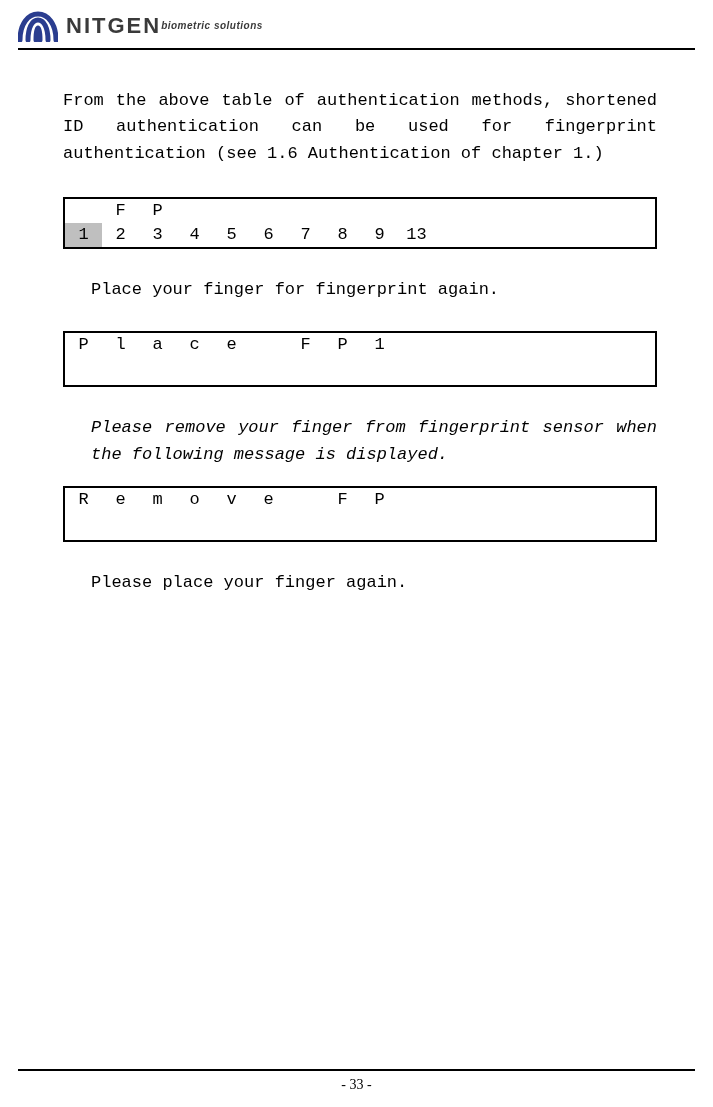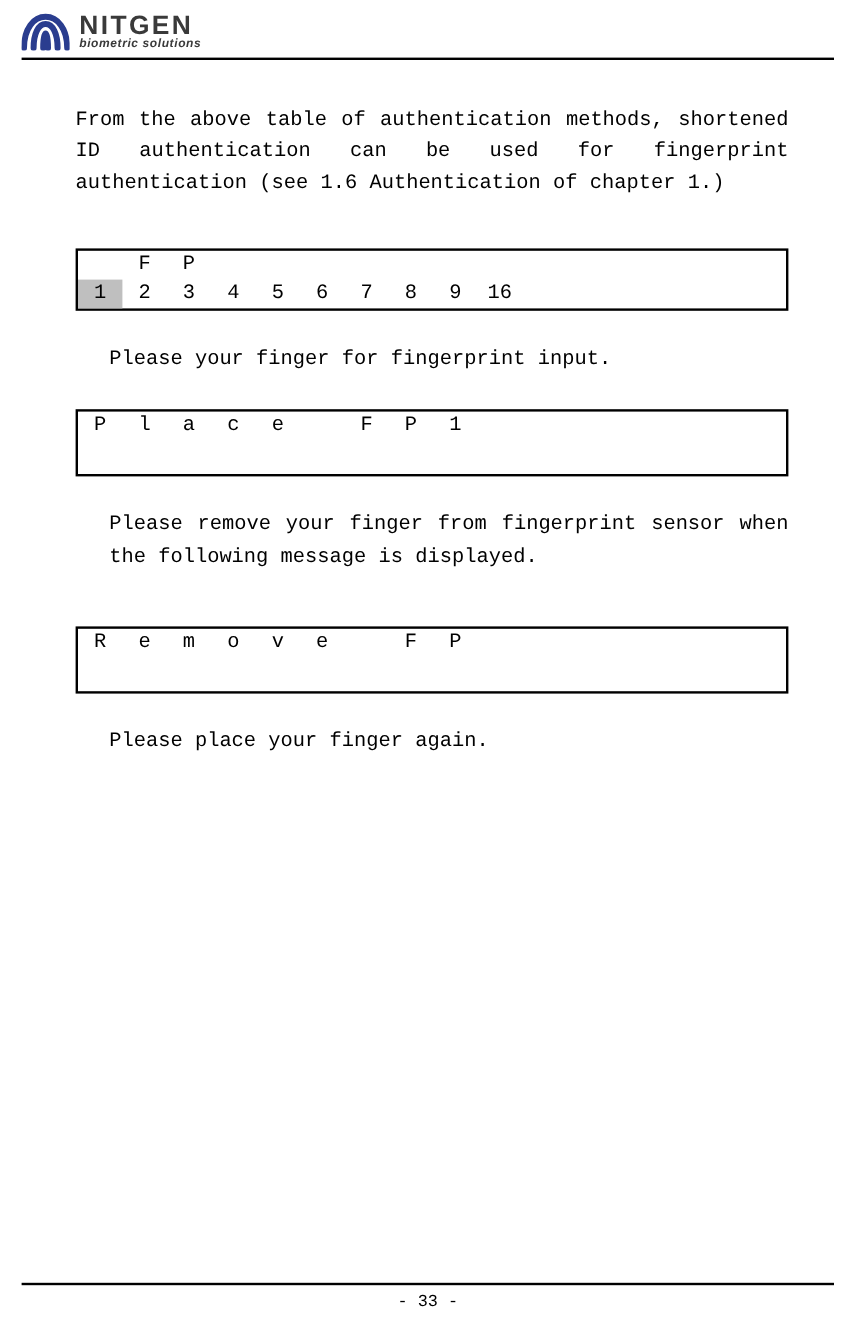--- a/index.html
+++ b/index.html
@@ -22,22 +22,23 @@
       border-bottom: 2px solid #000;
       padding-bottom: 6px;
       margin-bottom: 38px;
     }
     .logo-mark {
       margin-right: 8px;
     }
     .logo-mark svg { display: block; }
     .logo-text {
       display: flex;
-      flex-direction: column;
+      flex-direction: row;
       line-height: 1;
+      align-items: center;
     }
     .logo-main {
       font-family: Arial, sans-serif;
       font-weight: 900;
       font-size: 22px;
       letter-spacing: 2px;
       color: #3a3a3a;
     }
     .logo-sub {
       font-family: Arial, sans-serif;
@@ -47,21 +48,21 @@
       color: #3a3a3a;
       letter-spacing: 0.5px;
     }
     .content {
       padding: 0 38px 0 45px;
       font-size: 17px;
       line-height: 1.55;
       color: #000;
     }
     .para {
-      margin-bottom: 40px;
+      margin-bottom: 30px;
     }
     .para.justify { text-align: justify; }
     .heading-4 {
       margin-bottom: 28px;
     }
     .sub-para {
       padding-left: 28px;
       text-align: justify;
       margin-bottom: 34px;
     }
@@ -88,21 +89,21 @@
     .display-box.tall .display-row { height: 26px; }
     .tall-empty { height: 26px; }
     .footer {
       position: absolute;
       bottom: 14px;
       left: 18px;
       right: 18px;
       border-top: 2px solid #000;
       text-align: center;
       padding-top: 6px;
-      font-family: Liberation Mono, monospace;
+      font-family: Liberation Serif, serif;
       font-size: 14px;
     }
   </style>
 </head>
 <body>
 
 <div class="page">
 
   <div class="header-bar">
     <div class="logo-mark">
@@ -142,42 +143,42 @@
       <div class="display-row">
         <span class="cell highlight">1</span>
         <span class="cell">2</span>
         <span class="cell">3</span>
         <span class="cell">4</span>
         <span class="cell">5</span>
         <span class="cell">6</span>
         <span class="cell">7</span>
         <span class="cell">8</span>
         <span class="cell">9</span>
-        <span class="cell">16</span>
-      </div>
-    </div>
-
-    <div class="sub-para" style="margin-bottom:28px;">Please your finger for fingerprint input.</div>
+        <span class="cell">13</span>
+      </div>
+    </div>
+
+    <div class="sub-para" style="margin-bottom:28px;">Place your finger for fingerprint again.</div>
 
     <div class="display-box tall">
       <div class="display-row">
         <span class="cell">P</span>
         <span class="cell">l</span>
         <span class="cell">a</span>
         <span class="cell">c</span>
         <span class="cell">e</span>
         <span class="cell"></span>
         <span class="cell">F</span>
         <span class="cell">P</span>
         <span class="cell">1</span>
       </div>
       <div class="tall-empty"></div>
     </div>
 
-    <div class="sub-para" style="margin-bottom:44px;">Please remove your finger from fingerprint sensor when the following message is displayed.</div>
+    <div class="sub-para" style="margin-bottom:18px;font-style:italic;">Please remove your finger from fingerprint sensor when the following message is displayed.</div>
 
     <div class="display-box tall">
       <div class="display-row">
         <span class="cell">R</span>
         <span class="cell">e</span>
         <span class="cell">m</span>
         <span class="cell">o</span>
         <span class="cell">v</span>
         <span class="cell">e</span>
         <span class="cell"></span>

